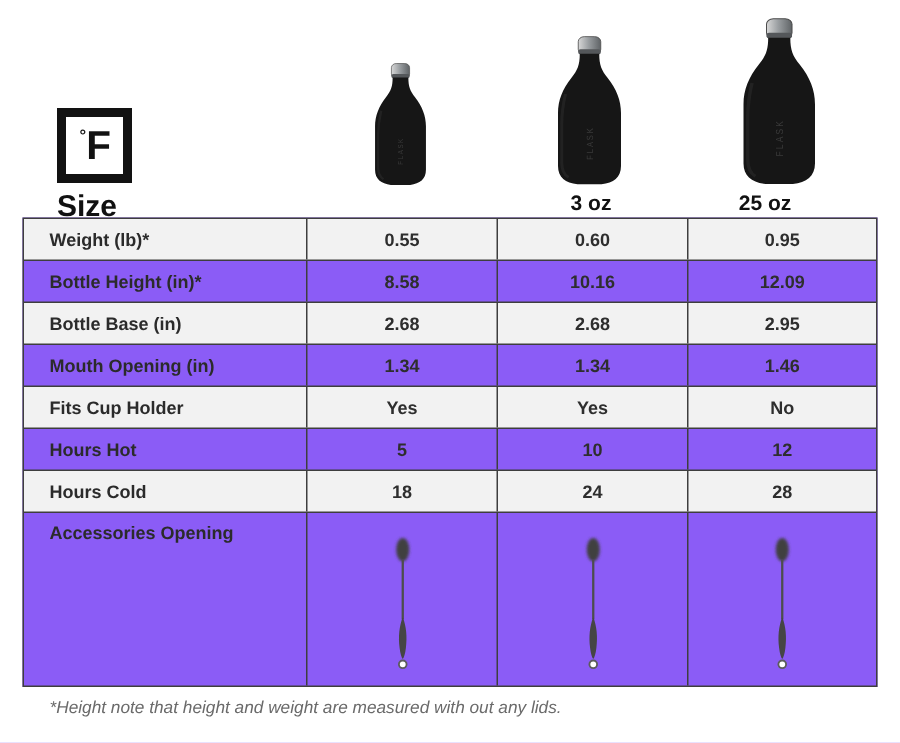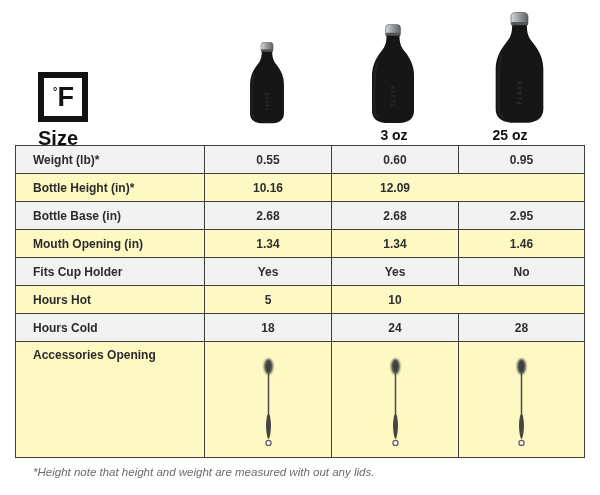--- a/index.html
+++ b/index.html
@@ -32,21 +32,21 @@
     position:absolute; top:127px; width:92px; text-align:center;
     font-size:14px; font-weight:bold; color:#111;
   }
   .col-label-12 { left:221px;margin-top:37px; }
   .col-label-17 { left:348px; }
   .col-label-25 { left:464px; }
 
   
   .spec-table {
     position:absolute; left:15px; top:145px; width:570px;
-    box-sizing:border-box; border:1px solid #3e3e3e; background:#fef9c3;
+    box-sizing:border-box; border:1px solid #3e3e3e; background:#8b5cf6;
   }
   .t-row {
     display:grid; grid-template-columns:188px 127px 127px 126px;
     height:28px; box-sizing:border-box; border-bottom:1px solid #3e3e3e;
   }
   .t-row:last-child { border-bottom:none; }
   .t-row:nth-child(odd) { background:#f2f2f2; }
   .t-row.tall { height:115px; }
   .cell {
     display:flex; align-items:center; justify-content:center;
@@ -118,20 +118,21 @@
 
     <div class="t-row">
       <div class="cell label-cell">Weight (lb)*</div>
       <div class="cell">0.55</div>
       <div class="cell">0.60</div>
       <div class="cell">0.95</div>
     </div>
 
     <div class="t-row">
       <div class="cell label-cell">Bottle Height (in)*</div>
+      <div class="cell">8.58</div>
       <div class="cell">10.16</div>
       <div class="cell">12.09</div>
     </div>
 
     <div class="t-row">
       <div class="cell label-cell">Bottle Base (in)</div>
       <div class="cell">2.68</div>
       <div class="cell">2.68</div>
       <div class="cell">2.95</div>
     </div>
@@ -147,20 +148,21 @@
       <div class="cell label-cell">Fits Cup Holder</div>
       <div class="cell">Yes</div>
       <div class="cell">Yes</div>
       <div class="cell">No</div>
     </div>
 
     <div class="t-row">
       <div class="cell label-cell">Hours Hot</div>
       <div class="cell">5</div>
       <div class="cell">10</div>
+      <div class="cell">12</div>
     </div>
 
     <div class="t-row">
       <div class="cell label-cell">Hours Cold</div>
       <div class="cell">18</div>
       <div class="cell">24</div>
       <div class="cell">28</div>
     </div>
 
     <div class="t-row tall">

